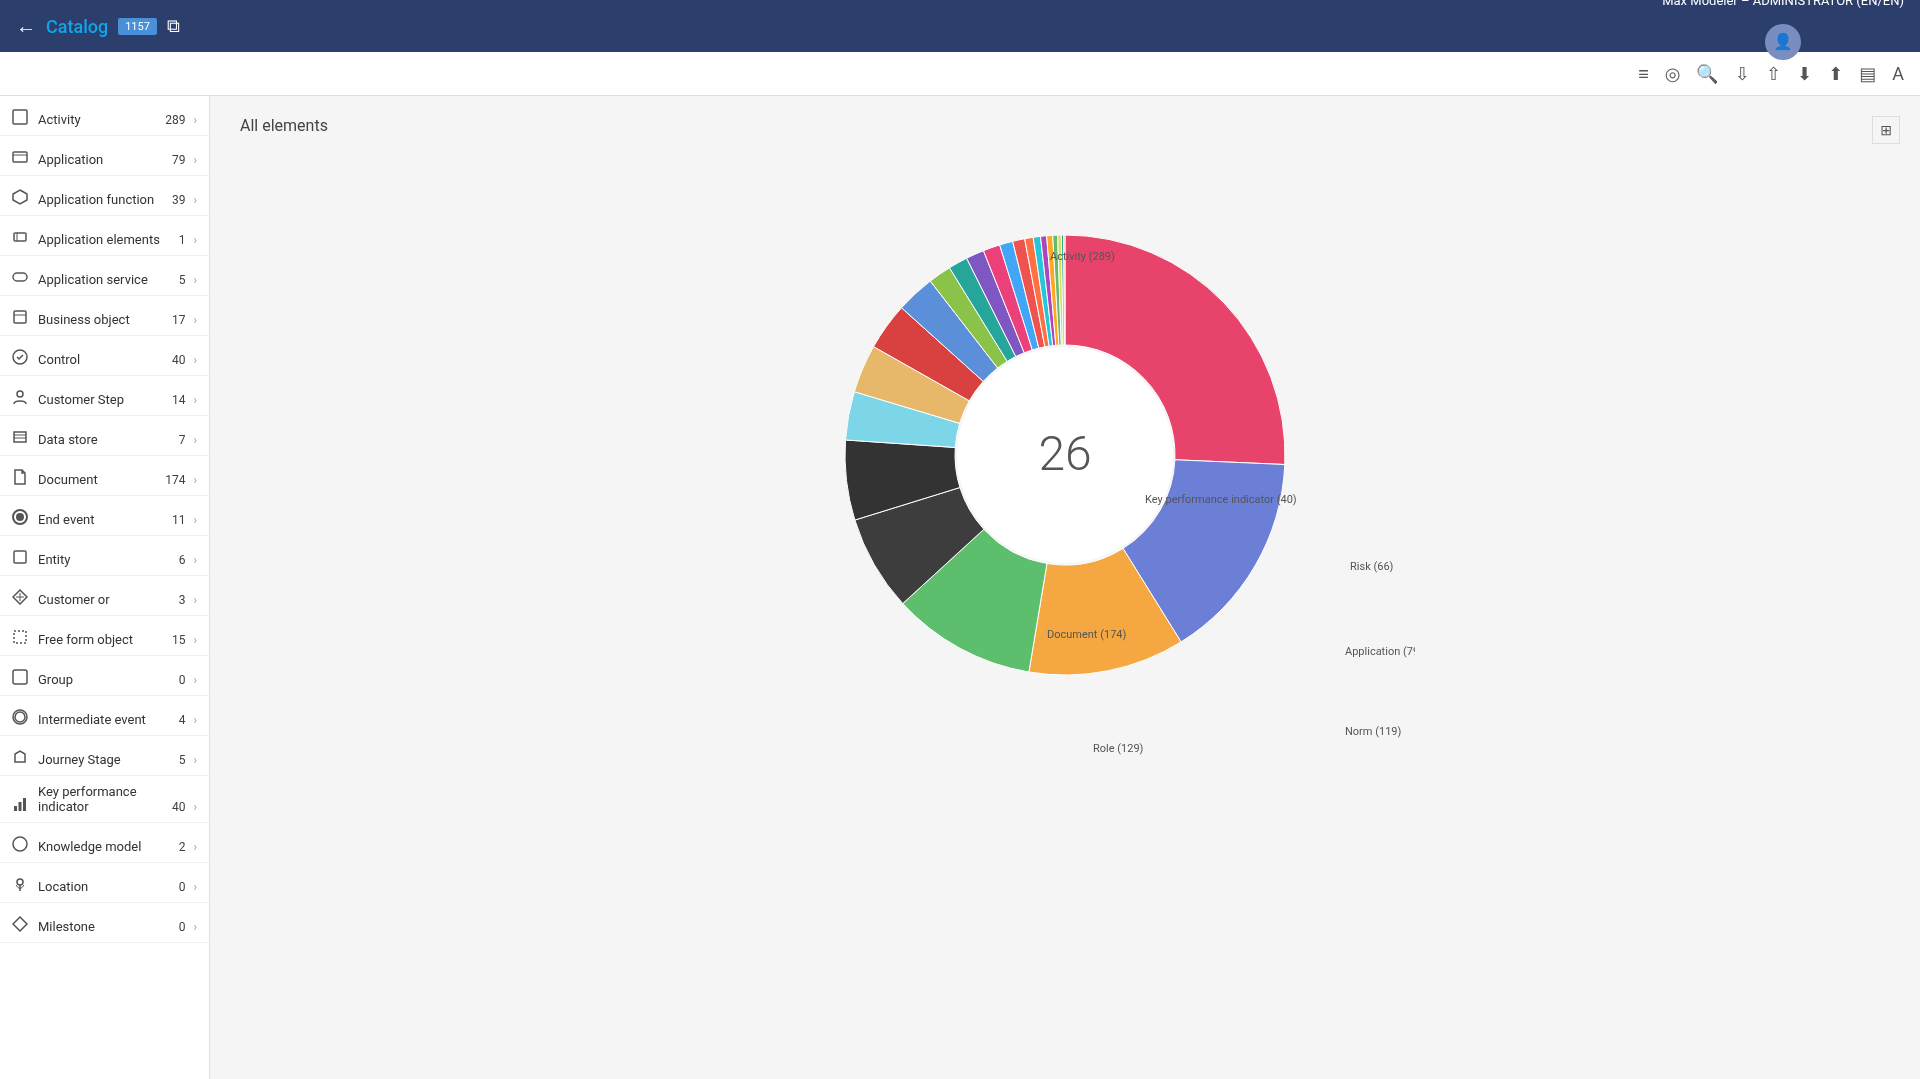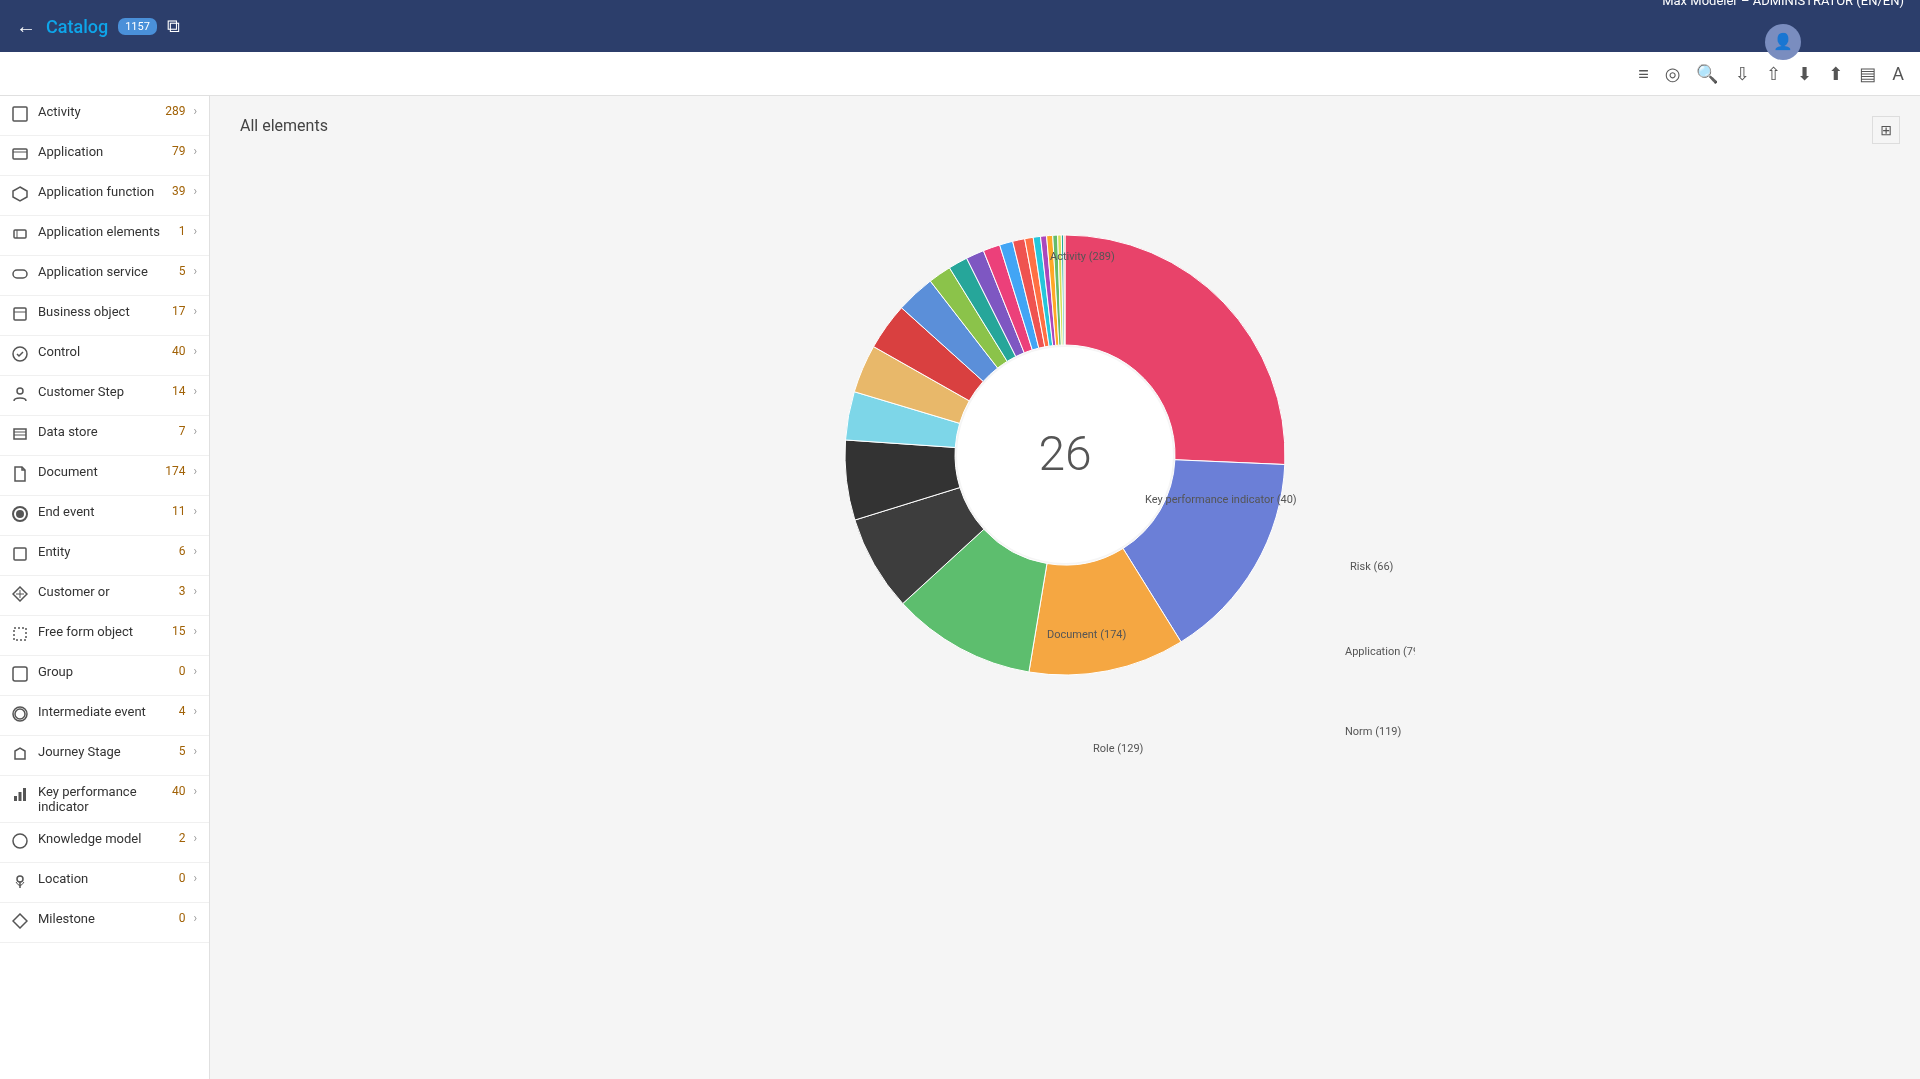--- a/index.html
+++ b/index.html
@@ -15,21 +15,21 @@
       justify-content: space-between;
     }
     .header-left { display: flex; align-items: center; gap: 10px; }
     .header-back { color: white; font-size: 20px; cursor: pointer; }
     .header-title { color: #0ea5e9; font-size: 18px; font-weight: 500; }
     .header-badge {
       background: #4a90d9;
       color: white;
       font-size: 11px;
       padding: 2px 7px;
-      border-radius: 7px;
+      border-radius: 2px;
     }
     .header-copy { color: white; font-size: 18px; cursor: pointer; }
     .header-right { display: flex; align-items: center; gap: 16px; flex-direction: column; }
     .header-user { color: white; font-size: 13px; }
     .header-avatar {
       width: 36px; height: 36px; border-radius: 50%;
       background: #7a8dbf; display: flex; align-items: center; justify-content: center;
       color: white; font-size: 16px;
     }
 
@@ -58,33 +58,33 @@
       background: white;
       border-right: 1px solid #e0e0e0;
       overflow-y: auto;
       flex-shrink: 0;
     }
     .sidebar::-webkit-scrollbar { width: 4px; }
     .sidebar::-webkit-scrollbar-thumb { background: #ccc; }
 
     .sidebar-item {
       display: flex;
-      align-items: flex-start;
+      align-items: flex-end;
       padding: 8px 12px 8px 10px;
       border-bottom: 1px solid #f0f0f0;
       cursor: pointer;
       min-height: 40px;
     }
     .sidebar-item-icon {
       width: 20px; height: 20px; margin-right: 8px;
       flex-shrink: 0; display: flex; align-items: center; justify-content: center;
       color: #555; font-size: 14px;
     }
     .sidebar-item-label { flex: 1; font-size: 13px; color: #333; }
-    .sidebar-item-count { font-size: 12px; color: #a16207; margin-right: 8px; }
+    .sidebar-item-count { font-size: 12px; color: #404040; margin-right: 8px; }
     .sidebar-item-chevron { color: #999; font-size: 12px; }
 
     
     .main-content {
       flex: 1;
       padding: 20px 30px;
       overflow: hidden;
       position: relative;
     }
     .page-title { font-size: 16px; color: #444; margin-bottom: 20px; font-weight: 400; }

